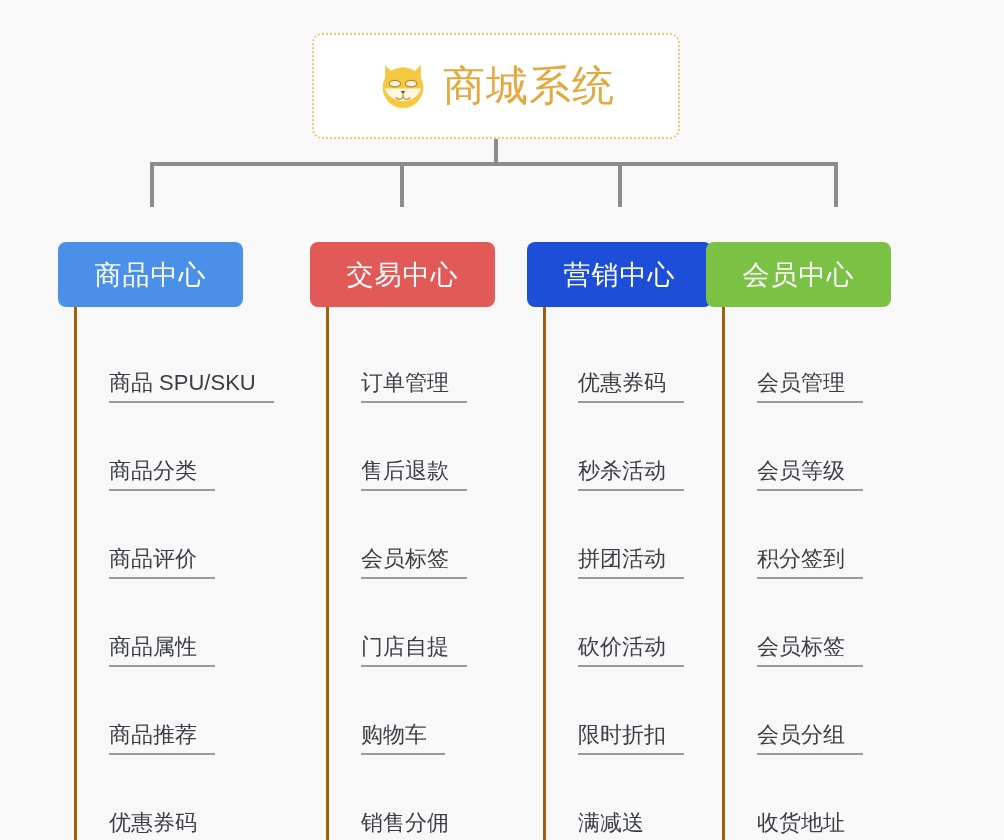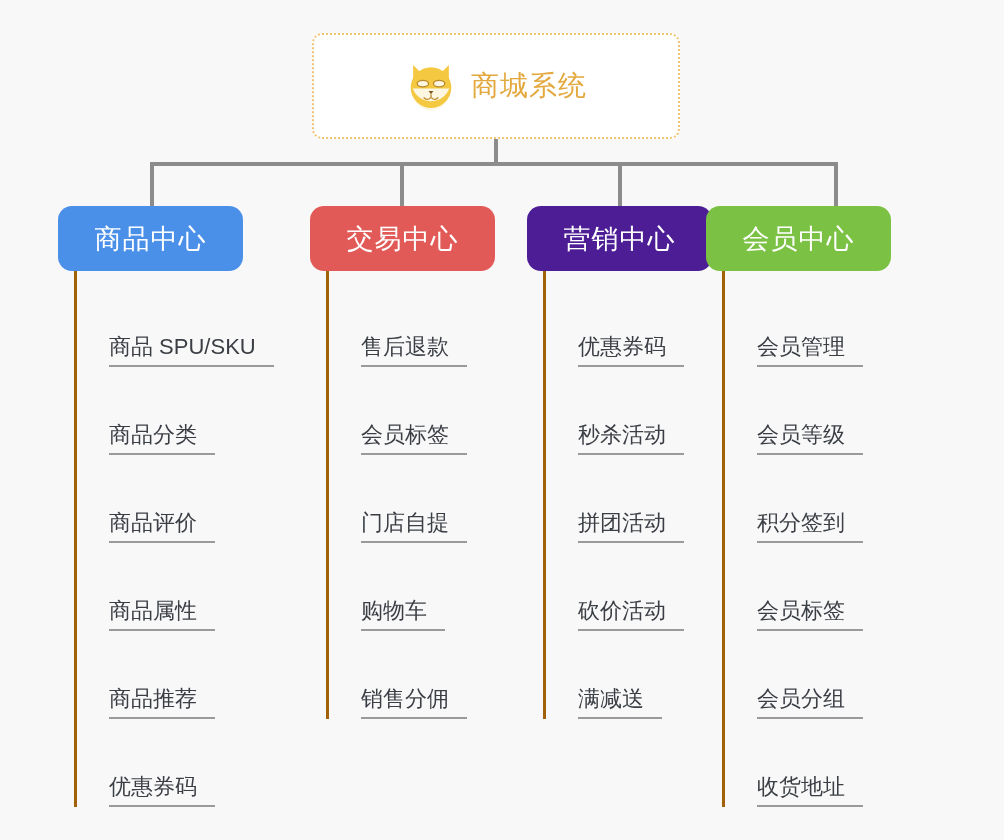--- a/index.html
+++ b/index.html
@@ -32,21 +32,21 @@
     justify-content: center;
     gap: 14px;
   }
   #root-icon {
     width: 52px;
     height: 52px;
     position: relative;
     flex: 0 0 auto;
   }
   #root-title {
-    font-size: 28px;
+    font-size: 42px;
     line-height: 1;
     color: #e3a93f;
     letter-spacing: 1px;
     white-space: nowrap;
   }
 
   
   .line {
     position: absolute;
     background: #8c8c8c;
@@ -80,28 +80,29 @@
     width: 230px;
   }
   #col-0 { left: 58px; }
   #col-1 { left: 310px; }
   #col-2 { left: 527px; }
   #col-3 { left: 706px; }
 
   .cat-header {
     width: 185px;
     height: 65px;
-    border-radius: 14px;
+    border-radius: 8px;
     display: flex;
     align-items: center;
     justify-content: center;
     color: #ffffff;
     font-size: 27px;
     letter-spacing: 1px;
     box-sizing: border-box;
+    margin-top: 36px;
   }
 
   .items {
     position: relative;
     margin-top: 0;
     padding-top: 8px;
     margin-left: 16px;
     border-left: 3px solid #a16207;
   }
   .item {
@@ -177,53 +178,59 @@
       </div>
   </div>
 </div>
 
 <div class="column" id="col-1">
   <div class="cat-header" style="background: rgb(226, 90, 87);">
     <span>交易中心</span>
   </div>
   <div class="items">
     <div class="item">
+        <span class="item-label">订单管理</span>
+      </div>
+    <div class="item">
         <span class="item-label">售后退款</span>
       </div>
     <div class="item">
         <span class="item-label">会员标签</span>
       </div>
     <div class="item">
         <span class="item-label">门店自提</span>
       </div>
     <div class="item">
         <span class="item-label">购物车</span>
       </div>
     <div class="item">
         <span class="item-label">销售分佣</span>
       </div>
   </div>
 </div>
 
 <div class="column" id="col-2">
-  <div class="cat-header" style="background: #4c1d95;">
+  <div class="cat-header" style="background: #1d4ed8;">
     <span>营销中心</span>
   </div>
   <div class="items">
     <div class="item">
         <span class="item-label">优惠券码</span>
       </div>
     <div class="item">
         <span class="item-label">秒杀活动</span>
       </div>
     <div class="item">
         <span class="item-label">拼团活动</span>
       </div>
     <div class="item">
         <span class="item-label">砍价活动</span>
+      </div>
+    <div class="item">
+        <span class="item-label">限时折扣</span>
       </div>
     <div class="item">
         <span class="item-label">满减送</span>
       </div>
   </div>
 </div>
 
 <div class="column" id="col-3">
   <div class="cat-header" style="background: rgb(123, 193, 67);">
     <span>会员中心</span>

